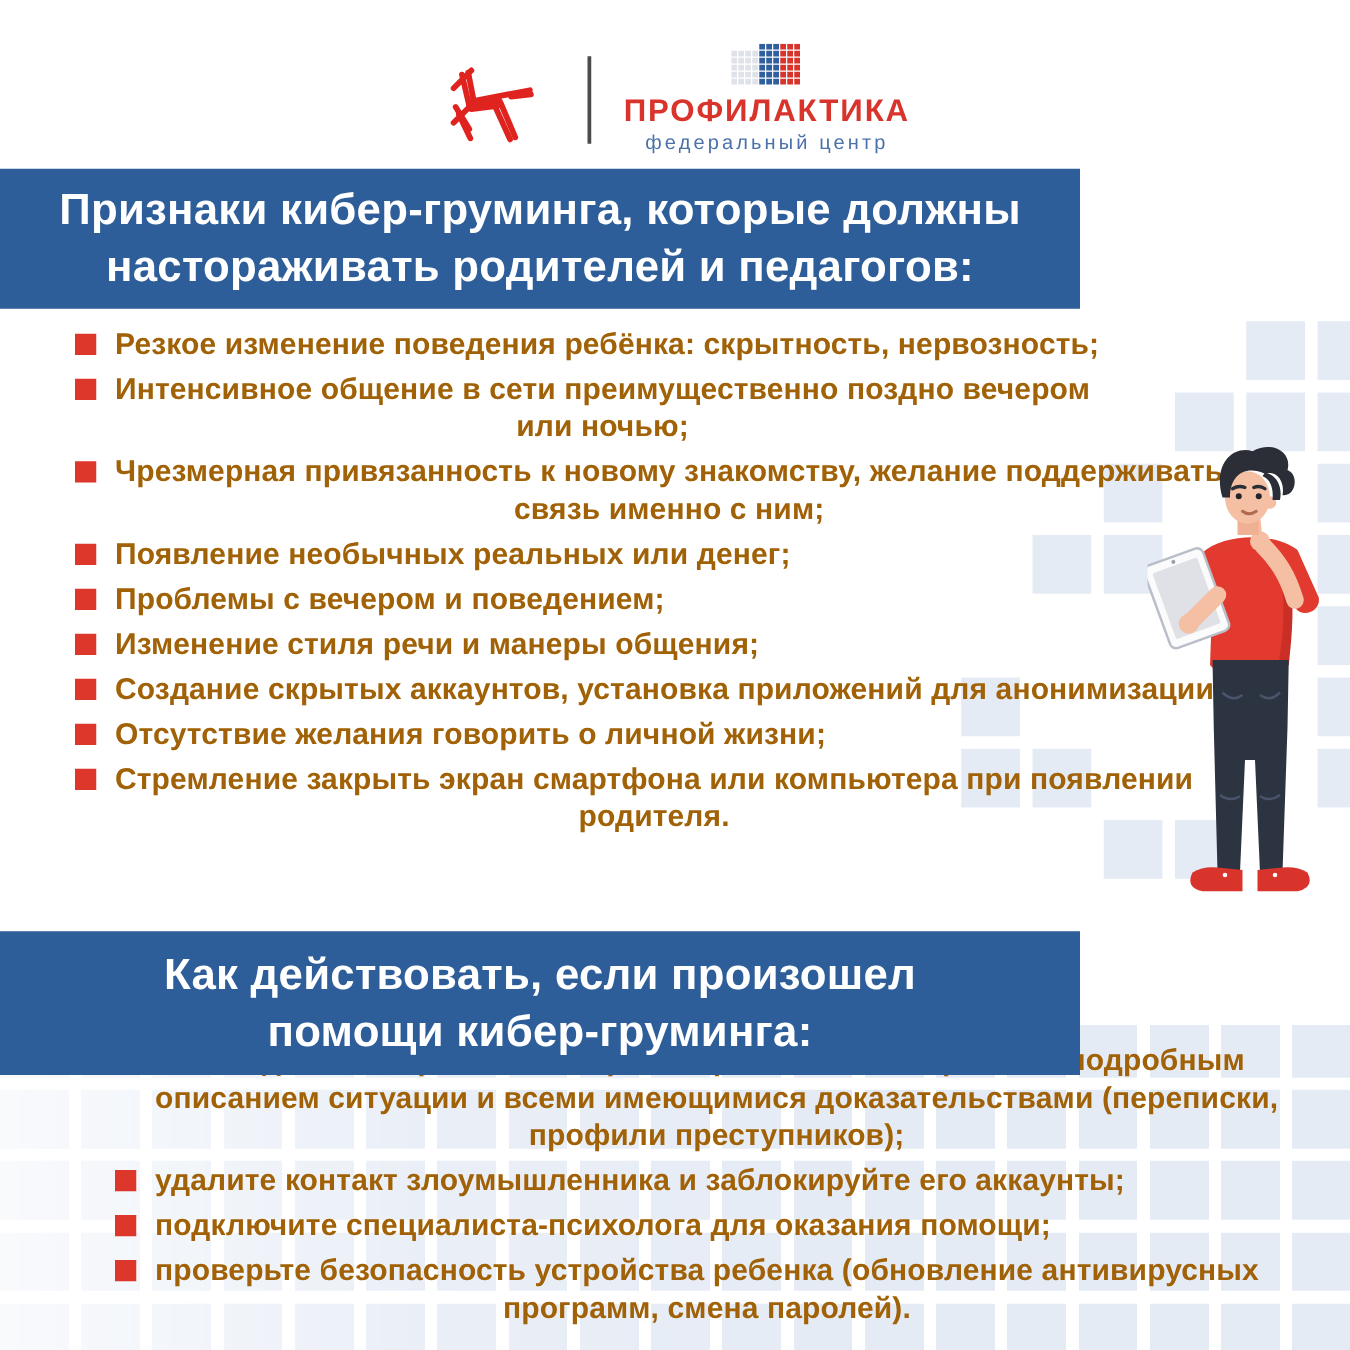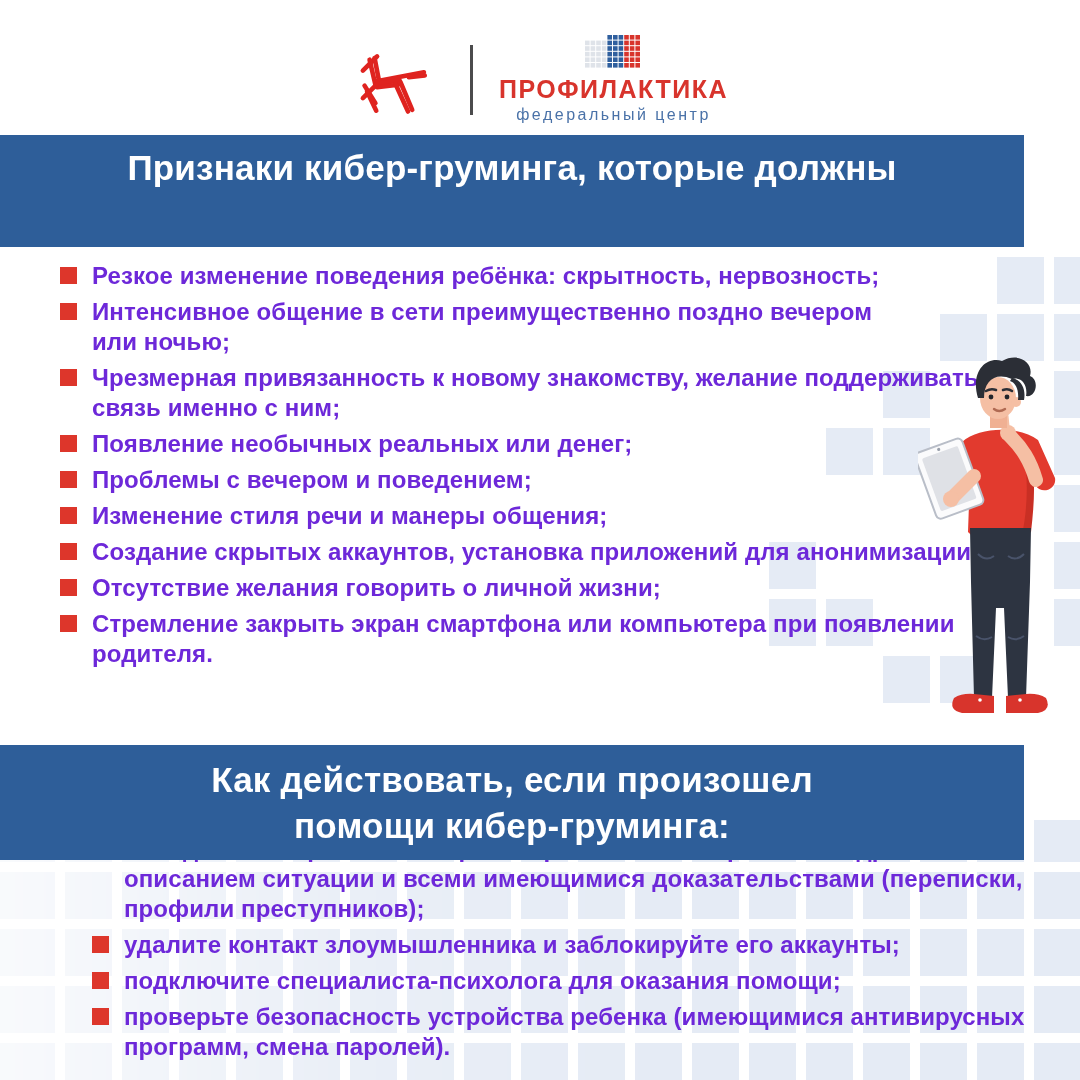--- a/index.html
+++ b/index.html
@@ -19,21 +19,21 @@
   .logo-block{display:flex;flex-direction:column;align-items:center;}
   .logo-grid{margin-bottom:6px;}
   .logo-title{
     color:#d8342c;font-weight:700;font-size:25px;letter-spacing:1.5px;line-height:1.05;
   }
   .logo-subtitle{
     color:#4a72a8;font-size:16px;letter-spacing:2.5px;margin-top:4px;font-weight:400;
   }
   
   .banner{
-    position:absolute;left:0;width:1024px;background:#2e5e99;color:#ffffff;
+    position:absolute;left:0;width:864px;background:#2e5e99;color:#ffffff;
     text-align:center;z-index:4;
   }
   .banner-1{top:135px;height:112px;padding-top:0;}
   .banner-2{top:705px;height:115px;margin-top:40px;}
   .banner-line{
     font-weight:700;font-size:35px;line-height:46px;letter-spacing:.2px;
   }
   .banner-1 .banner-inner{padding-top:10px;}
   .banner-2 .banner-inner{padding-top:12px;}
   
@@ -55,22 +55,22 @@
   }
   
   .list{position:relative;z-index:2;list-style:none;margin:0;padding:14px 30px 0 60px;}
   .list li{
     display:flex;align-items:flex-start;gap:15px;margin-bottom:6px;
   }
   .bullet{
     flex:0 0 17px;width:17px;height:17px;background:#dd362b;margin-top:6px;
   }
   .li-text{
-    color:#6d28d9;font-size:24px;line-height:30px;font-weight:700;
-    white-space:pre-line;max-width:920px;letter-spacing:.1px;
+    color:#a16207;font-size:24px;line-height:30px;font-weight:700;
+    white-space:pre-line;max-width:920px;letter-spacing:.1px;text-align:center;
   }
   
   .man{position:absolute;left:918px;top:356px;width:160px;height:360px;z-index:5;}
 </style>
 </head>
 <body>
 
 <div class="header">
   <svg class="chair-icon" viewBox="0 0 110 105" fill="none" stroke="#df231f" stroke-width="5.5" stroke-linecap="round">
     <path d="M13 40 L30 23"></path>
@@ -151,20 +151,21 @@
         </g>
     </svg>
     <div class="logo-title">ПРОФИЛАКТИКА</div>
     <div class="logo-subtitle">федеральный центр</div>
   </div>
 </div>
 
 <div class="banner banner-1">
   <div class="banner-inner">
     <div class="banner-line">Признаки кибер-груминга, которые должны</div>
+    <div class="banner-line">настораживать родителей и педагогов:</div>
   </div>
 </div>
 
 <div class="section section-1">
   <div id="scatter-squares">
       <div class="pattern-square" style="left: 997px; top: 10px;"></div>
       <div class="pattern-square" style="left: 1054px; top: 10px;"></div>
       <div class="pattern-square" style="left: 940px; top: 67px;"></div>
       <div class="pattern-square" style="left: 997px; top: 67px;"></div>
       <div class="pattern-square" style="left: 1054px; top: 67px;"></div>
@@ -244,21 +245,21 @@
     <li>
         <span class="bullet"></span>
         <span class="li-text">удалите контакт злоумышленника и заблокируйте его аккаунты;</span>
       </li>
     <li>
         <span class="bullet"></span>
         <span class="li-text">подключите специалиста-психолога для оказания помощи;</span>
       </li>
     <li>
         <span class="bullet"></span>
-        <span class="li-text">проверьте безопасность устройства ребенка (имеющимися антивирусных
+        <span class="li-text">проверьте безопасность устройства ребенка (обновление антивирусных
 программ, смена паролей).</span>
       </li>
   </ul>
 </div>
 
 <svg class="man" viewBox="0 0 160 360">
 
   <path fill="#e23a2e" d="M44 86 C62 70 102 70 120 84 L137 122 C139 133 124 139 118 130 L111 118 L113 176 C88 188 60 188 50 176 L52 120 L45 131 C38 139 25 132 28 121 Z"></path>
   <path fill="#c92f24" d="M113 100 C118 124 116 150 113 176 L104 179 C110 150 110 122 106 98 Z"></path>
 

